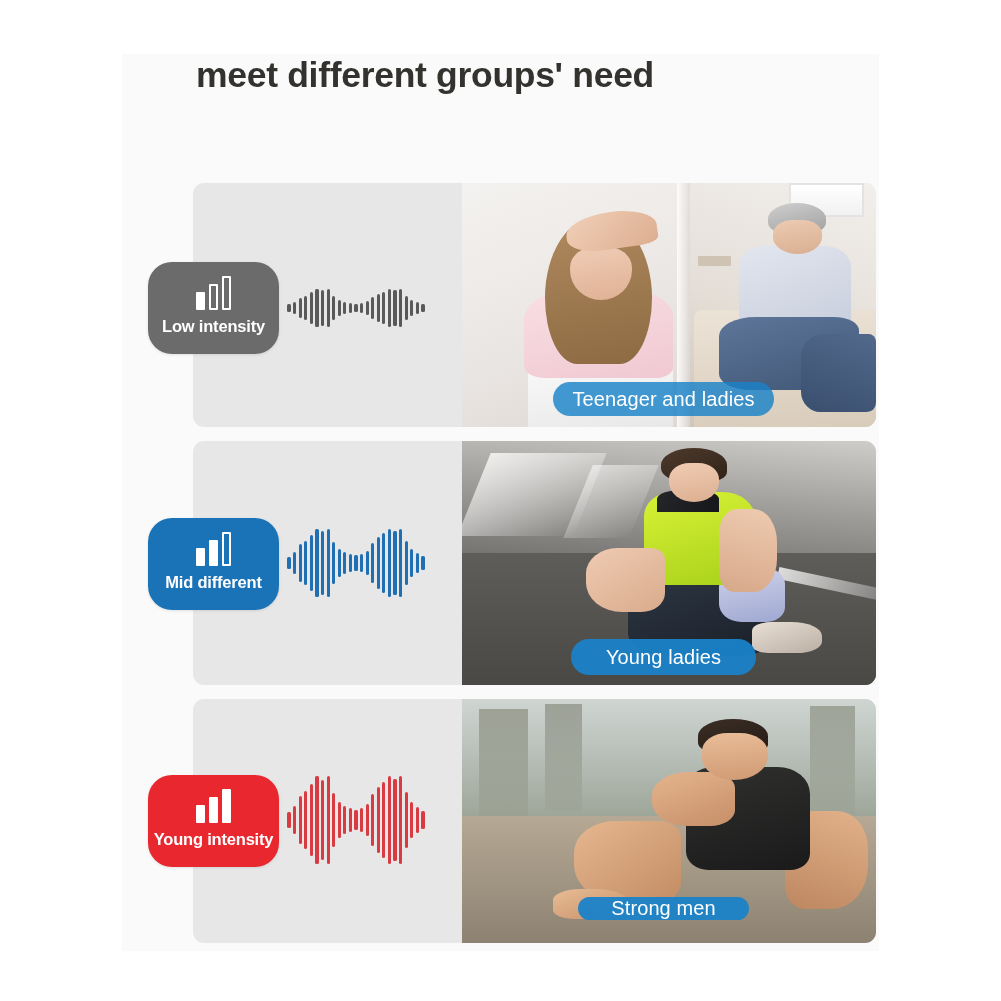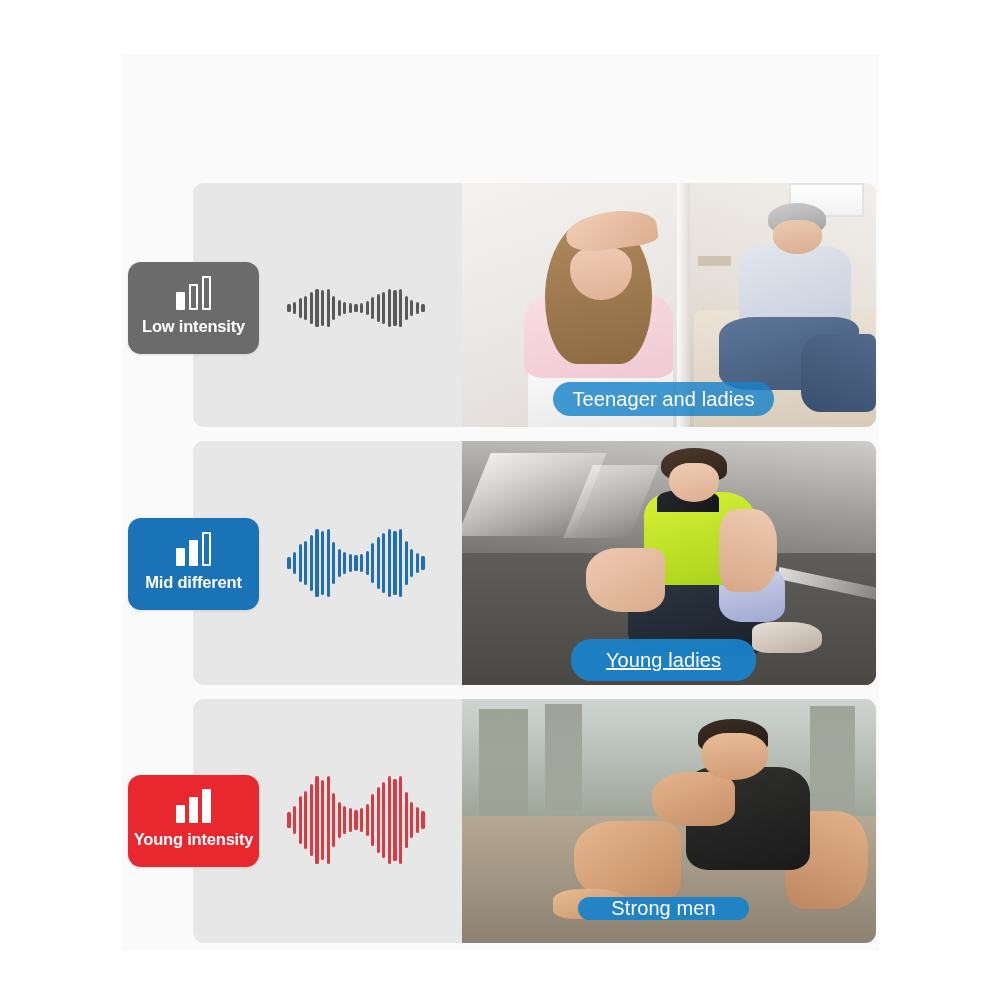--- a/index.html
+++ b/index.html
@@ -48,27 +48,28 @@
   }
   .photo {
     position:absolute;
     overflow:hidden;
     border-radius:0 11px 11px 0;
   }
 
   
   .badge {
     position:absolute;
-    border-radius:13px;
+    border-radius:24px;
     display:flex;
     flex-direction:column;
     align-items:center;
     justify-content:center;
     padding-bottom:4px;
     box-shadow:0 1px 3px rgba(0,0,0,0.10);
+    margin-left:20px;
   }
   .badge .bars {
     display:flex;
     align-items:flex-end;
     gap:4px;
     height:34px;
     margin-bottom:7px;
   }
   .badge .bar { width:9px; border:2px solid #ffffff; border-radius:1px; }
   .badge .bar.b1 { height:18px; }
@@ -214,20 +215,21 @@
               background:linear-gradient(160deg,#e8bd95,#c79069); border-radius:38% 44% 30% 30%; }
 </style>
 </head>
 <body>
 
 <div id="canvas">
 
   <div id="content-area"></div>
 
   <div id="heading">
+    <span class="ln">meet different groups' need</span>
   </div>
 
   <div class="row">
 
     <div class="panel" style="left:193px; top:183px; width:683px; height:244px;"></div>
 
     <div class="photo" style="left:462px; top:183px; width:414px; height:244px;">
       <div class="scene">
         <div class="sh s1-left"></div>
         <div class="sh s1-right"></div>
@@ -304,21 +306,21 @@
         <div class="sh s2-shoe"></div>
         <div class="sh s2-top"></div>
         <div class="sh s2-armL"></div>
         <div class="sh s2-armR"></div>
         <div class="sh s2-strap"></div>
         <div class="sh s2-hair"></div>
         <div class="sh s2-face"></div>
       </div>
     </div>
 
-    <div class="cap" style="left:571px; top:639px; width:185px; height:42px; background:rgba(26,130,200,0.95);text-decoration:underline;">Young ladies</div>
+    <div class="cap" style="left:571px; top:639px; width:185px; height:36px; background:rgba(26,130,200,0.95);">Young ladies</div>
 
     <div class="wave" style="left:286px; top:527px; width:140px; height:72px;">
         <span style="width: 3.2px; height: 12.96px; background: rgb(31, 111, 178); margin-right: 2.4px;"></span>
         <span style="width: 3.2px; height: 21.6px; background: rgb(31, 111, 178); margin-right: 2.4px;"></span>
         <span style="width: 3.2px; height: 37.44px; background: rgb(31, 111, 178); margin-right: 2.4px;"></span>
         <span style="width: 3.2px; height: 44.64px; background: rgb(31, 111, 178); margin-right: 2.4px;"></span>
         <span style="width: 3.2px; height: 56.16px; background: rgb(31, 111, 178); margin-right: 2.4px;"></span>
         <span style="width: 3.2px; height: 68.4px; background: rgb(31, 111, 178); margin-right: 2.4px;"></span>
         <span style="width: 3.2px; height: 63.36px; background: rgb(31, 111, 178); margin-right: 2.4px;"></span>
         <span style="width: 3.2px; height: 68.4px; background: rgb(31, 111, 178); margin-right: 2.4px;"></span>

